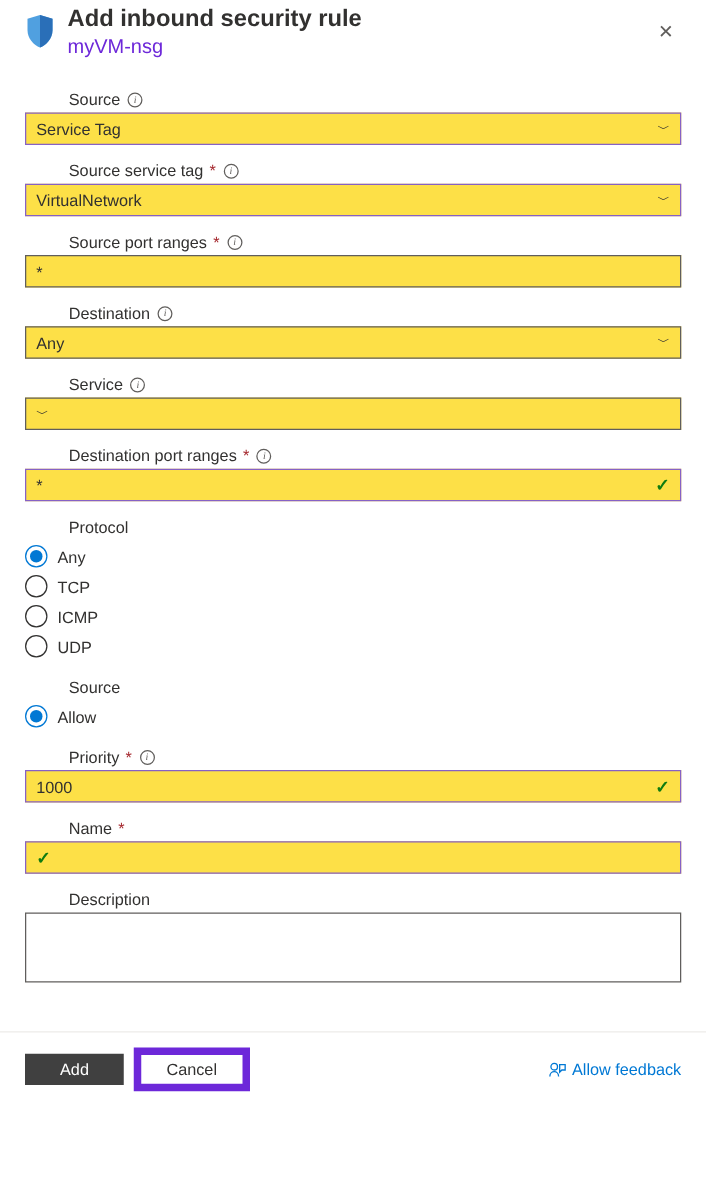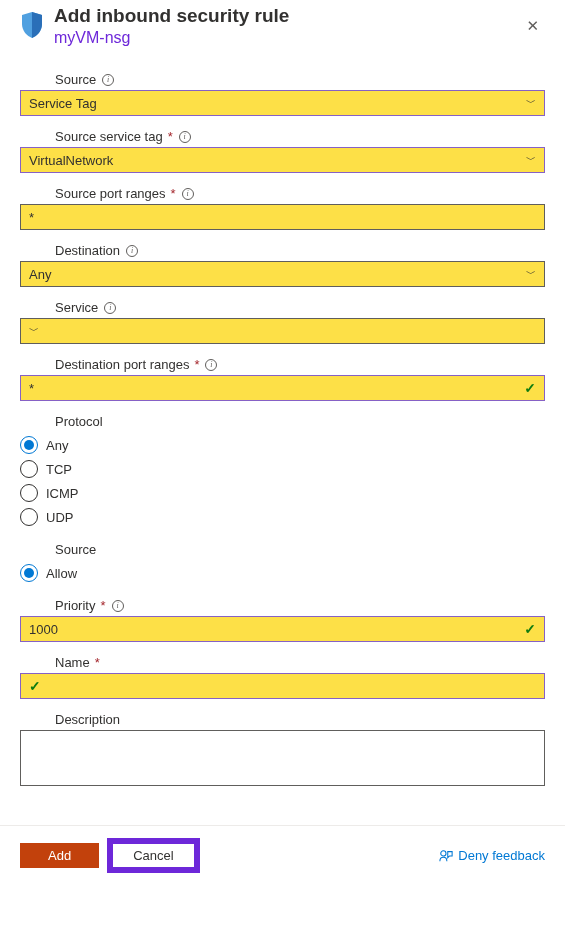--- a/index.html
+++ b/index.html
@@ -152,21 +152,21 @@
     }
     .footer {
       border-top: 1px solid #edebe9;
       padding: 12px 20px;
       display: flex;
       align-items: center;
       gap: 8px;
       margin-top: 16px;
     }
     .btn-primary {
-      background: #c2410c;
+      background: #404040;
       color: #fff;
       border: none;
       padding: 5px 28px;
       font-size: 13px;
       cursor: pointer;
       font-family: inherit;
     }
     .btn-secondary {
       background: #fff;
       color: #323130;
@@ -344,15 +344,15 @@
   <button class="btn-primary">Add</button>
   <button class="btn-secondary">Cancel</button>
   <div class="feedback">
     <span class="feedback-icon">
       <svg width="14" height="14" viewBox="0 0 16 16" fill="none" stroke="#0078d4" stroke-width="1.2">
         <circle cx="5" cy="5" r="3"></circle>
         <path d="M1 14 C1 11 3 9.5 5 9.5 C7 9.5 9 11 9 14"></path>
         <path d="M10 3 L15 3 L15 8 L12 8 L10 10 L10 3 Z"></path>
       </svg>
     </span>
-    <span>Deny feedback</span>
+    <span>Allow feedback</span>
   </div>
 </div>
 
 </body></html>

